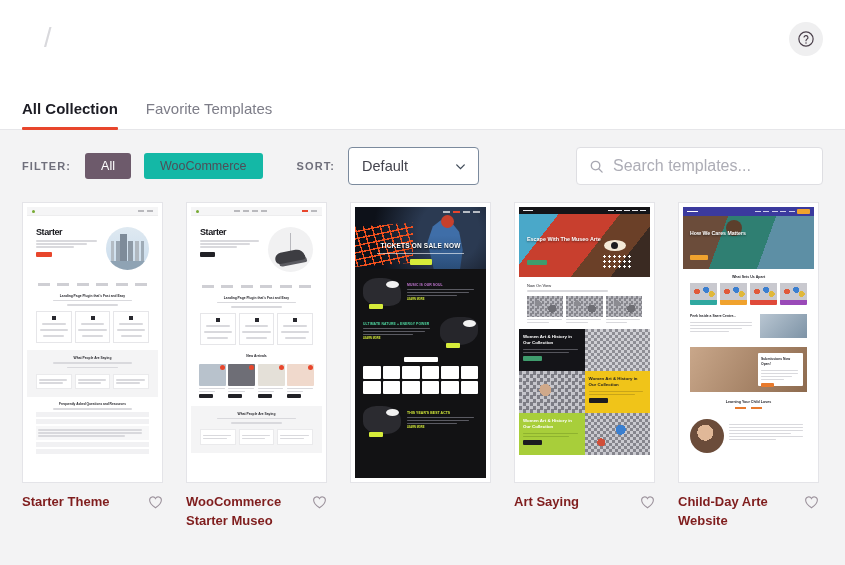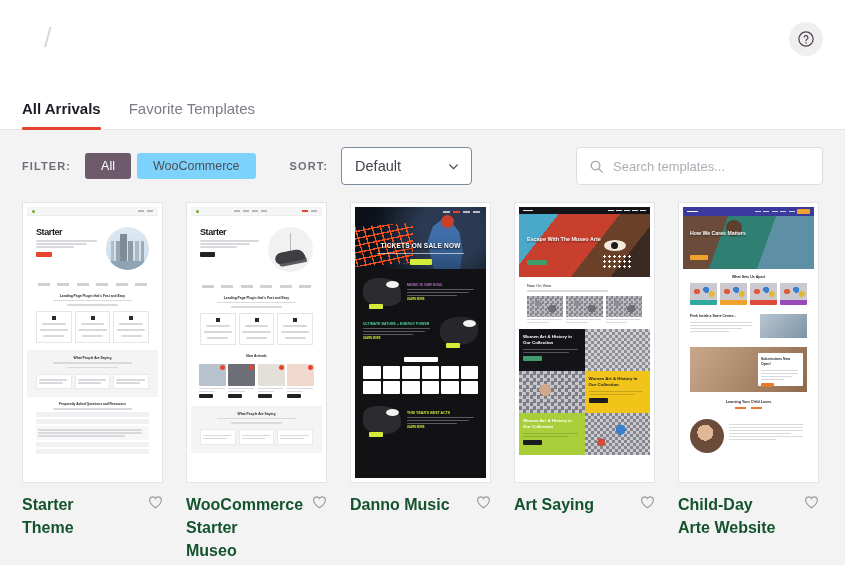--- a/index.html
+++ b/index.html
@@ -73,41 +73,41 @@
     font-size: 11px; color: #6f6f7b; letter-spacing: 1.1px;
     font-weight: bold; text-transform: uppercase;
   }
   .filter-group { display: flex; margin-left: 14px; gap: 6px; }
   .chip {
     height: 26px; padding: 0 16px; border: none; border-radius: 3px;
     font-size: 12.5px; font-family: inherit; cursor: pointer;
     display: flex; align-items: center;
   }
   .chip.on  { background: #6d5a6b; color: #ffffff; }
-  .chip.off { background: #7dd3fc; color: #4e4e58; }
+  .chip.off { background: #14b8a6; color: #4e4e58; margin-left: 7px; }
 
   .sort-wrap { margin-left: 34px; display: flex; align-items: center; }
   .sort-select {
     margin-left: 13px; width: 131px; height: 38px;
     border: 1px solid #7b8a9d; border-radius: 4px;
     background: #fff; display: flex; align-items: center;
     justify-content: space-between; padding: 0 11px 0 13px;
     font-size: 14.5px; color: #44444e; cursor: pointer;
   }
   .sort-select svg { width: 13px; height: 13px; }
 
   .search-wrap {
     margin-left: auto; width: 247px; height: 38px;
     background: #fff; border: 1px solid #dedee2; border-radius: 4px;
     display: flex; align-items: center; padding: 0 12px; gap: 9px;
   }
   .search-wrap svg { width: 15px; height: 15px; flex: none; }
   .search-wrap input {
     border: none; outline: none; font-family: inherit;
-    font-size: 13px; color: #3a3a44; width: 100%; background: transparent;
+    font-size: 16px; color: #3a3a44; width: 100%; background: transparent;
   }
   .search-wrap input::placeholder { color: #adadb6; }
 
   
   .grid {
     padding: 0 22px; display: flex; gap: 23px;
   }
   .card { width: 141px; flex: none; }
   .thumb {
     width: 141px; height: 281px; background: #fff;
@@ -116,21 +116,21 @@
   }
   .thumb-inner {
     position: absolute; inset: 4px;
     overflow: hidden; background: #fff;
   }
   .card-foot {
     display: flex; align-items: flex-start;
     justify-content: space-between; padding-top: 10px; gap: 6px;
   }
   .card-title {
-    font-size: 16px; font-weight: bold; color: #14532d;
+    font-size: 13px; font-weight: bold; color: #7f1d1d;
     line-height: 1.45; max-width: 104px;
   }
   .heart { flex: none; width: 15px; height: 14px; margin-top: 2px; cursor: pointer; }
 
   
   .mp { width: 100%; height: 100%; font-size: 2px; }
   .mnav {
     height: 9px; background: #f5f5f6; display: flex;
     align-items: center; justify-content: space-between; padding: 0 5px;
     border-bottom: 1px solid #ededee;
@@ -391,21 +391,21 @@
   <button class="help-btn">
     <svg viewBox="0 0 24 24" fill="none" stroke="#4a3f4a" stroke-width="1.6">
       <circle cx="12" cy="12" r="9.5"></circle>
       <path d="M9.4 9.2a2.7 2.7 0 015.2 1c0 1.8-2.6 2.2-2.6 4" stroke-linecap="round"></path>
       <circle cx="12" cy="17.4" r="1" fill="#4a3f4a" stroke="none"></circle>
     </svg>
   </button>
 </div>
 
 <div class="tabbar">
-  <button class="tab active">All Arrivals</button>
+  <button class="tab active">All Collection</button>
   <button class="tab inactive">Favorite Templates</button>
 </div>
 
 <div class="toolbar">
   <span class="tb-label">FILTER:</span>
   <div class="filter-group">
     <button class="chip on">All</button>
     <button class="chip off">WooCommerce</button>
   </div>
 
@@ -703,26 +703,20 @@
               <div class="t3-h" style="color:#d6ec3a">THIS YEAR'S BEST ACTS</div>
               <div class="t3-txt" style="width:95%"></div>
                 <div class="t3-txt" style="width:88%"></div>
                 <div class="t3-txt" style="width:70%"></div>
               <div style="font-size:2.6px;color:#d6ec3a;font-weight:bold;margin-top:2px">LEARN MORE</div>
             </div>
           </div>
         </div>
       </div>
     </div>
-    <div class="card-foot">
-      <div class="card-title">Danno Music</div>
-      <svg class="heart" viewBox="0 0 24 22" fill="none" stroke="#9b919b" stroke-width="1.7">
-        <path d="M12 20.2S2.6 14.3 2.6 7.9a5 5 0 019.4-2.4 5 5 0 019.4 2.4c0 6.4-9.4 12.3-9.4 12.3z"></path>
-      </svg>
-    </div>
   </div>
 
   <div class="card">
     <div class="thumb">
       <div class="thumb-inner">
         <div class="mp">
           <div class="t4-topbar">
             <i style="width:10px"></i>
             <span style="display:flex;gap:2px">
                 <i></i>

